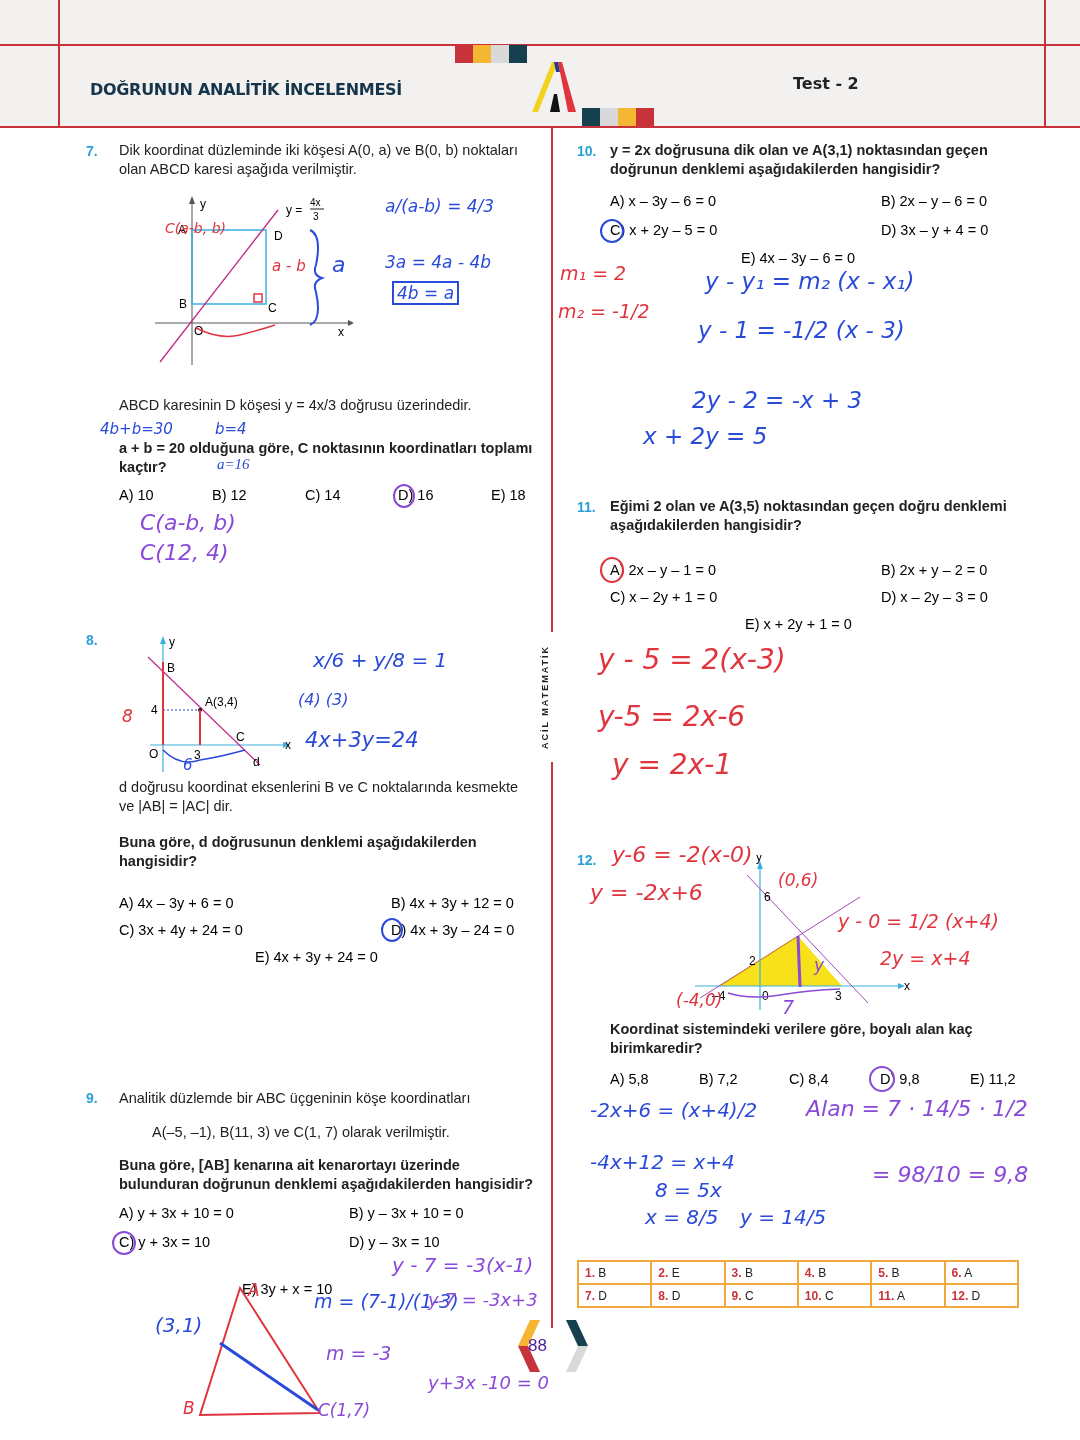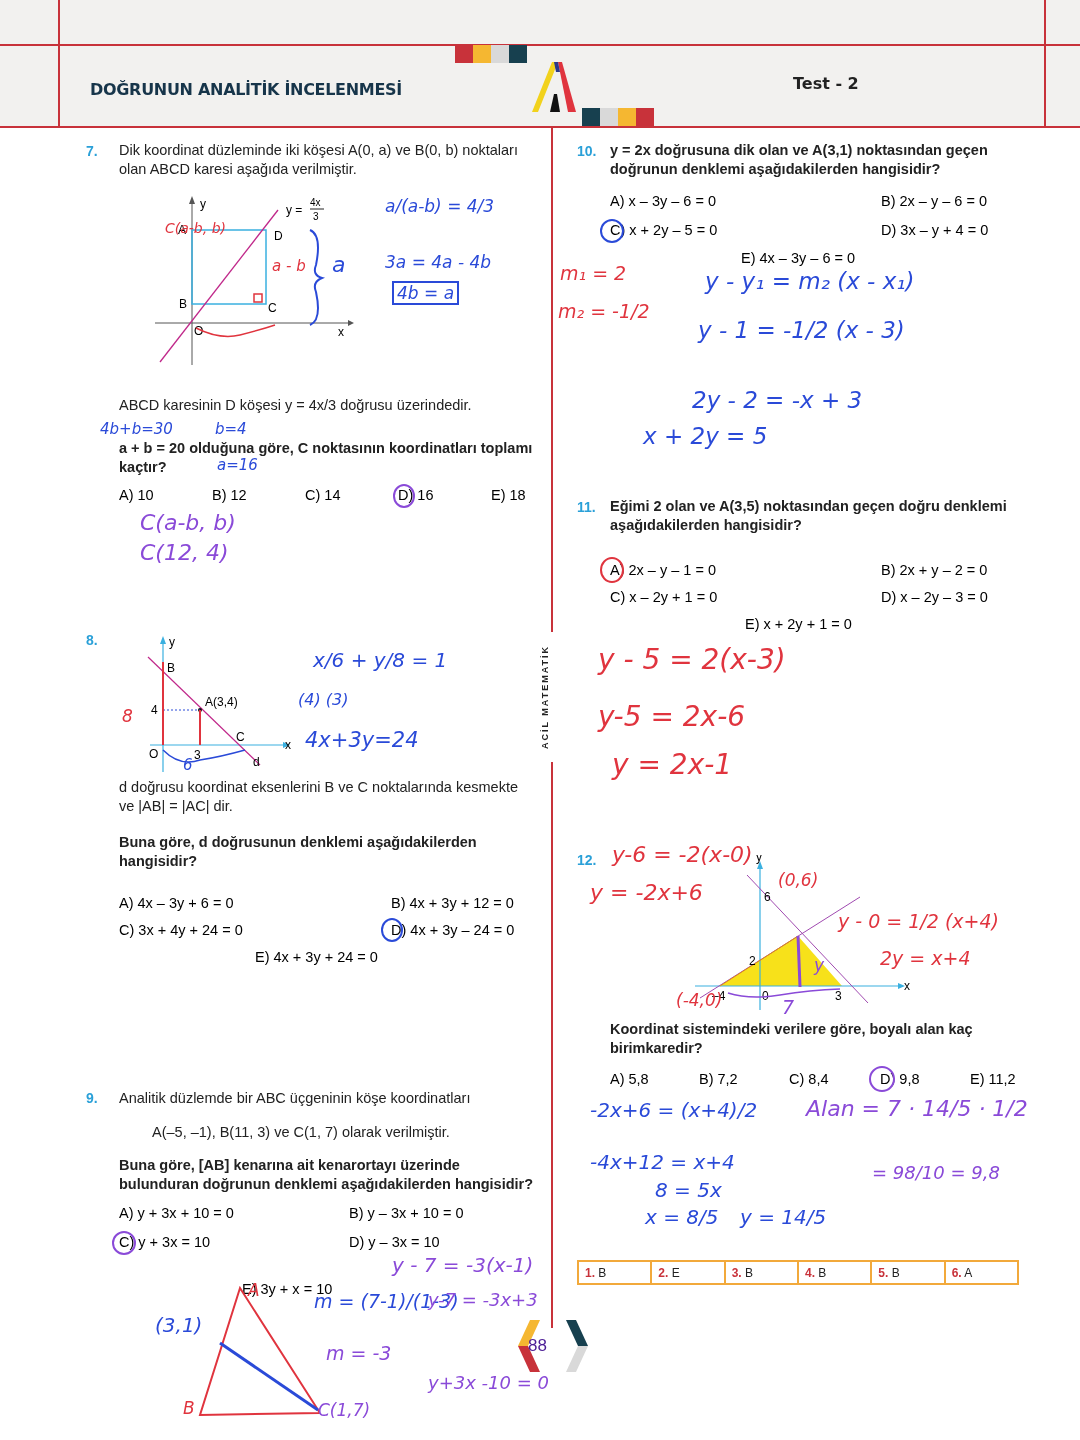--- a/index.html
+++ b/index.html
@@ -85,21 +85,21 @@
   <div class="hw red" style="left:165px;top:220px;font-size:14px;">C(a-b, b)</div>
   <div class="hw red" style="left:272px;top:257px;font-size:15px;">a - b</div>
   <div class="hw blue" style="left:332px;top:252px;font-size:22px;">a</div>
   <div class="hw blue" style="left:385px;top:196px;font-size:17px;">a/(a-b) = 4/3</div>
   <div class="hw blue" style="left:385px;top:252px;font-size:17px;">3a = 4a - 4b</div>
   <div class="hw blue" style="left:392px;top:281px;font-size:17px;border:2px solid #2a4ad8;padding:0 3px;">4b = a</div>
   <div class="txt" style="left:119px;top:396px;width:420px;">ABCD karesinin D köşesi y = 4x/3 doğrusu üzerindedir.</div>
   <div class="hw blue" style="left:100px;top:420px;font-size:15px;">4b+b=30</div>
   <div class="hw blue" style="left:215px;top:420px;font-size:15px;">b=4</div>
   <div class="txt bold" style="left:119px;top:439px;width:420px;">a + b = 20 olduğuna göre, C noktasının koordinatları toplamı kaçtır?</div>
-  <div class="hw blue" style="left:217px;top:456px;font-size:15px;">a=16</div>
+  <div class="hw blue" style="left:217px;top:456px;font-size:15px;font-family:Liberation Serif, serif;">a=16</div>
   <div class="opt" style="left:119px;top:487px;">A) 10</div>
   <div class="opt" style="left:212px;top:487px;">B) 12</div>
   <div class="opt" style="left:305px;top:487px;">C) 14</div>
   <div class="opt" style="left:398px;top:487px;">D) 16</div>
   <div class="circle" style="left:393px;top:484px;width:18px;height:20px;border-color:#8a4ad8;"></div>
   <div class="opt" style="left:491px;top:487px;">E) 18</div>
   <div class="hw purple" style="left:140px;top:510px;font-size:22px;">C(a-b, b)</div>
   <div class="hw purple" style="left:140px;top:540px;font-size:22px;">C(12, 4)</div>
 </section>
 
@@ -233,33 +233,41 @@
   <div class="opt" style="left:789px;top:1071px;">C) 8,4</div>
   <div class="opt" style="left:880px;top:1071px;">D) 9,8</div>
   <div class="circle" style="left:869px;top:1066px;width:22px;height:22px;border-color:#8a4ad8;"></div>
   <div class="opt" style="left:970px;top:1071px;">E) 11,2</div>
   <div class="hw blue" style="left:590px;top:1098px;font-size:20px;">-2x+6 = (x+4)/2</div>
   <div class="hw blue" style="left:590px;top:1150px;font-size:20px;">-4x+12 = x+4</div>
   <div class="hw blue" style="left:655px;top:1178px;font-size:20px;">8 = 5x</div>
   <div class="hw blue" style="left:645px;top:1205px;font-size:20px;">x = 8/5</div>
   <div class="hw blue" style="left:740px;top:1205px;font-size:20px;">y = 14/5</div>
   <div class="hw purple" style="left:806px;top:1096px;font-size:22px;">Alan = 7 · 14/5 · 1/2</div>
-  <div class="hw purple" style="left:872px;top:1162px;font-size:18px;">= 98/10 = 9,8</div>
+  <div class="hw purple" style="left:872px;top:1162px;font-size:22px;">= 98/10 = 9,8</div>
 </section>
 
 <table class="ans">
   <tbody>
       <tr>
     <td><span class="n">1.</span> <span>B</span></td>
     <td><span class="n">2.</span> <span>E</span></td>
     <td><span class="n">3.</span> <span>B</span></td>
     <td><span class="n">4.</span> <span>B</span></td>
     <td><span class="n">5.</span> <span>B</span></td>
     <td><span class="n">6.</span> <span>A</span></td>
   </tr>
+  <tr>
+    <td><span class="n">7.</span> <span>D</span></td>
+    <td><span class="n">8.</span> <span>D</span></td>
+    <td><span class="n">9.</span> <span>C</span></td>
+    <td><span class="n">10.</span> <span>C</span></td>
+    <td><span class="n">11.</span> <span>A</span></td>
+    <td><span class="n">12.</span> <span>D</span></td>
+  </tr>
 </tbody>
   </table>
 
 <div>
   <svg class="abs" style="left:516px;top:1318px;" width="74" height="58">
     <polygon points="14,2 24,2 12,28 2,28" fill="#f5b731"></polygon>
     <polygon points="2,28 12,28 24,54 14,54" fill="#c8323a"></polygon>
     <polygon points="50,2 60,2 72,28 62,28" fill="#17404f"></polygon>
     <polygon points="62,28 72,28 60,54 50,54" fill="#d9d9d9"></polygon>
   </svg>

